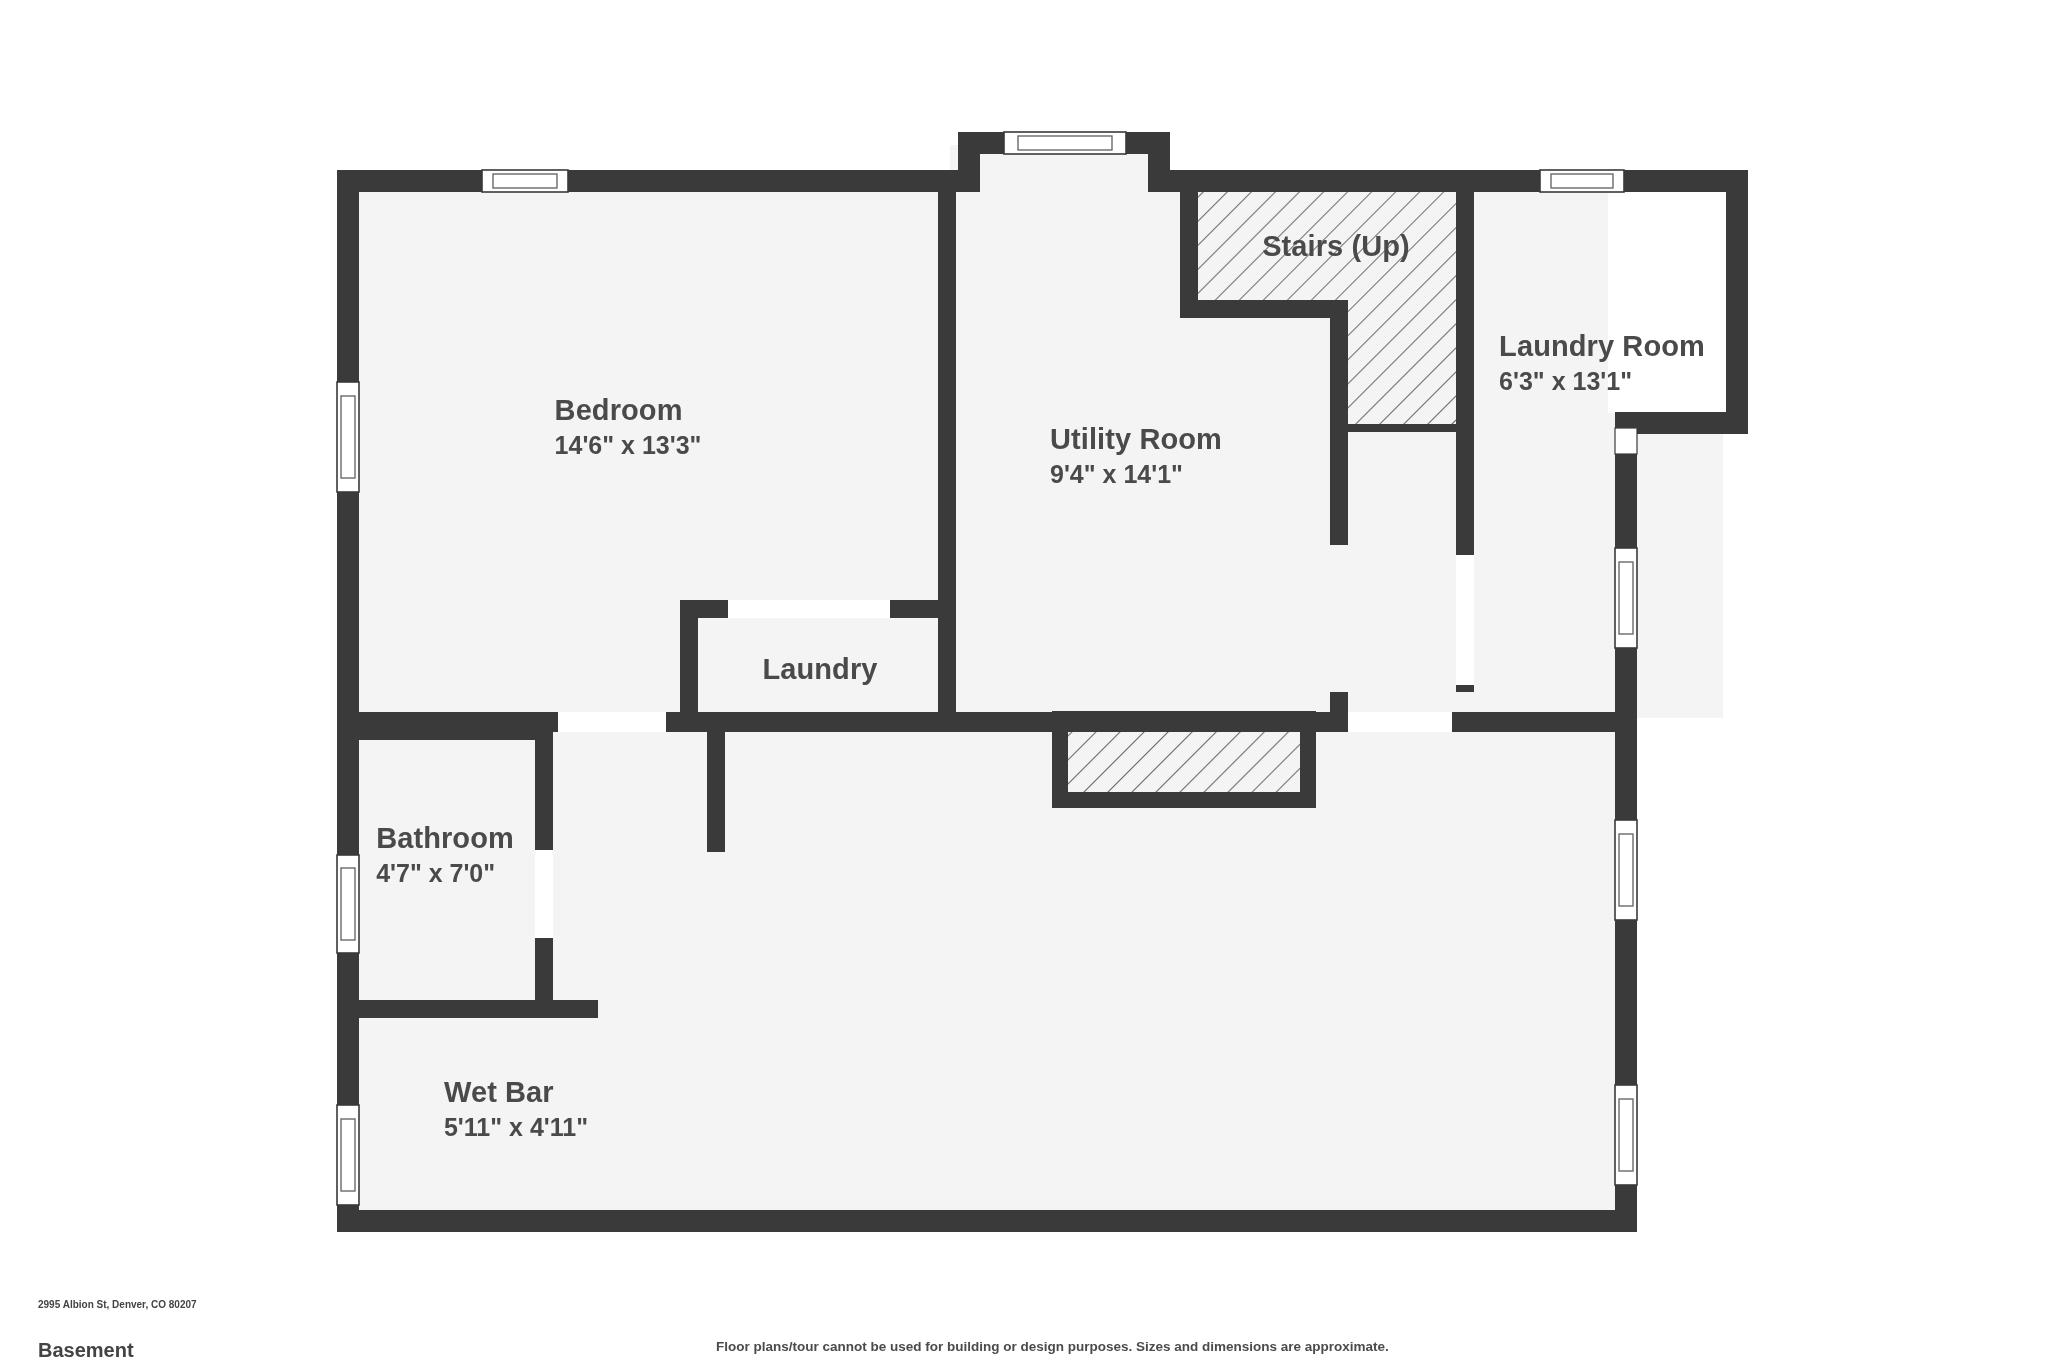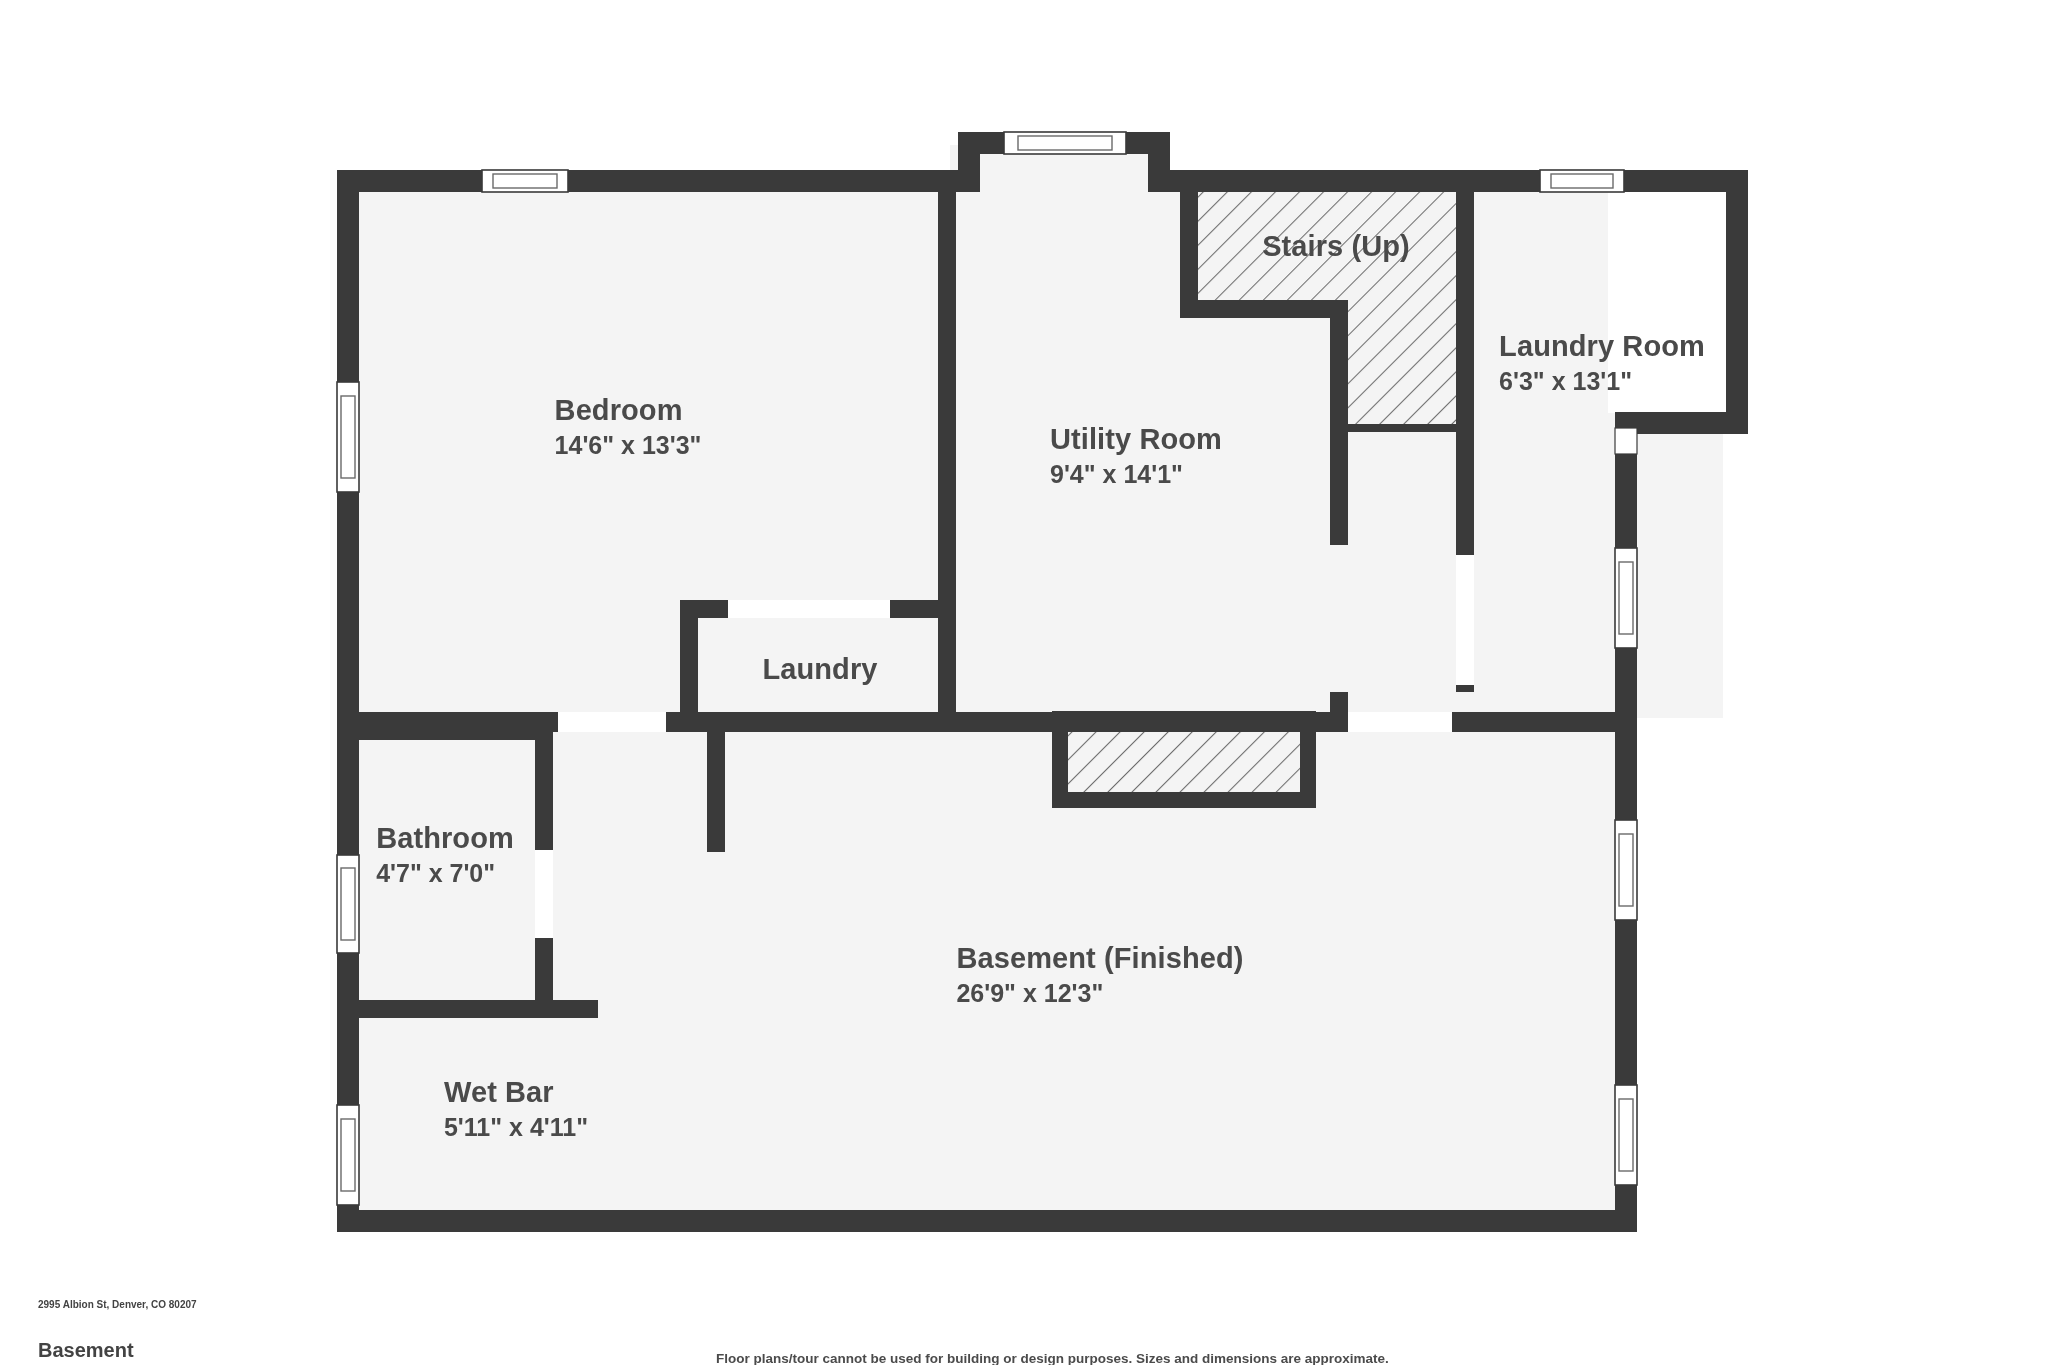--- a/index.html
+++ b/index.html
@@ -65,21 +65,20 @@
   #footer-floor {
     left: 38px;
     top: 1339px;
     font-size: 20px;
   }
   #footer-disclaimer {
     left: 716px;
     top: 1339px;
     font-size: 13.5px;
     color: #4b4b4b;
-    margin-top: 12px;
   }
 </style>
 </head>
 <body>
 
 <div id="plan-root">
 
   <svg id="floorplan-svg" viewBox="0 0 2048 1365">
     <defs>
       <pattern id="stairHatch" width="17" height="17" patternTransform="rotate(45)" patternUnits="userSpaceOnUse">
@@ -257,24 +256,20 @@
 
   <div class="room-label" style="left:820px; top:652px;">
     <span class="room-name">Laundry</span>
   </div>
 
   <div class="room-label" style="left:445px; top:821px;">
     <span class="room-name">Bathroom</span>
     <span class="room-dims">4'7" x 7'0"</span>
   </div>
 
-  <div class="room-label" style="left:1100px; top:941px;">
-    <span class="room-name">Basement (Finished)</span>
-    <span class="room-dims">26'9" x 12'3"</span>
-  </div>
 
   <div class="room-label" style="left:470px; top:1075px;margin-left:46px;">
     <span class="room-name">Wet Bar</span>
     <span class="room-dims">5'11" x 4'11"</span>
   </div>
 
   <div class="footer-line" id="footer-address">2995 Albion St, Denver, CO 80207</div>
   <div class="footer-line" id="footer-floor">Basement</div>
   <div class="footer-line" id="footer-disclaimer">Floor plans/tour cannot be used for building or design purposes. Sizes and dimensions are approximate.</div>
 

